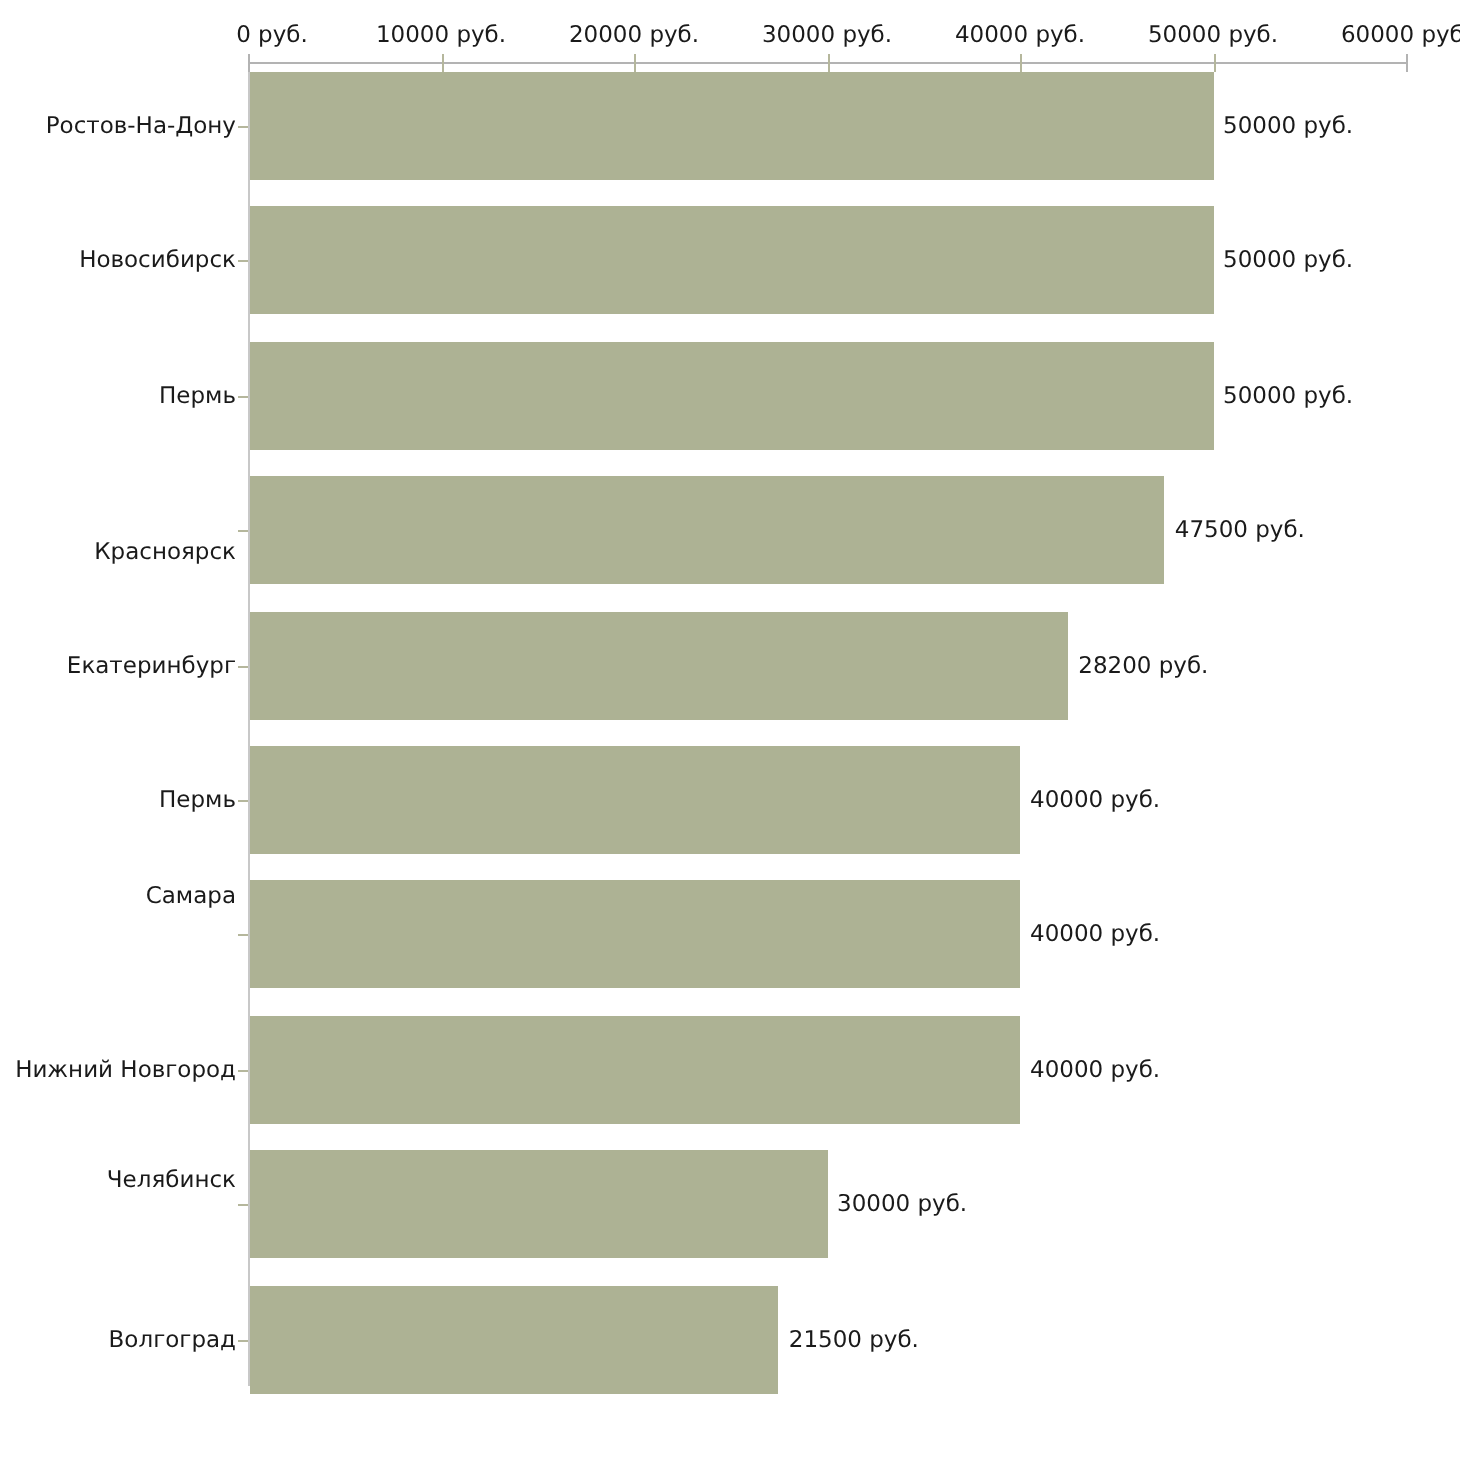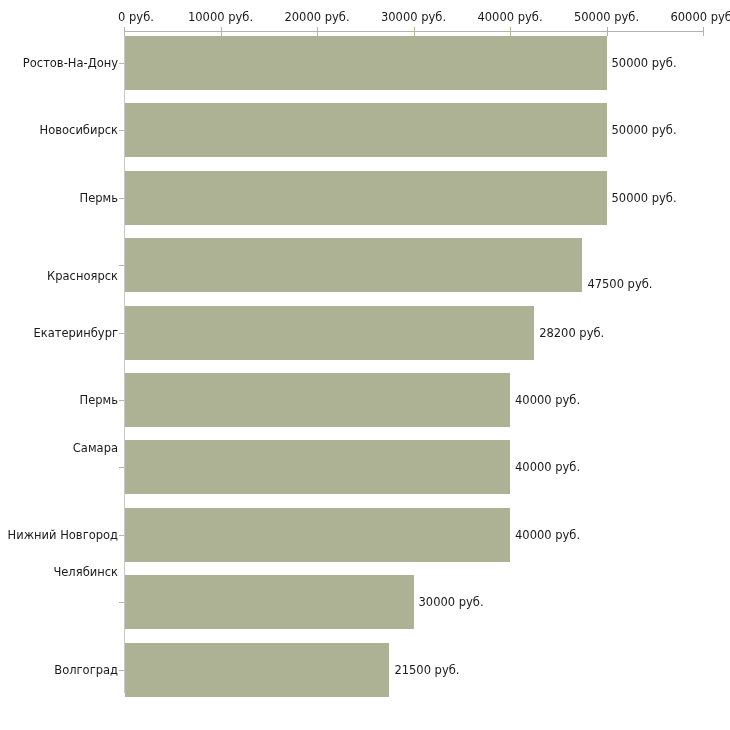--- a/index.html
+++ b/index.html
@@ -130,34 +130,34 @@
       <div class="cat-label" style="top: 276px;">Красноярск</div>
       <div class="y-tick" style="top: 332.6px;"></div>
       <div class="cat-label" style="top: 332.6px;">Екатеринбург</div>
       <div class="y-tick" style="top: 400px;"></div>
       <div class="cat-label" style="top: 400px;">Пермь</div>
       <div class="y-tick" style="top: 467.4px;"></div>
       <div class="cat-label" style="top: 448px;">Самара</div>
       <div class="y-tick" style="top: 534.8px;"></div>
       <div class="cat-label" style="top: 534.8px;">Нижний Новгород</div>
       <div class="y-tick" style="top: 602.2px;"></div>
-      <div class="cat-label" style="top: 572px;">Челябинск</div>
+      <div class="cat-label" style="top: 590px;">Челябинск</div>
       <div class="y-tick" style="top: 669.6px;"></div>
       <div class="cat-label" style="top: 669.6px;">Волгоград</div>
     </div>
 
   <div id="bars-group">
       <div class="bar" title="Ростов-На-Дону: 50000 руб." style="top: 36px; height: 54px; width: 481.5px; background: rgb(173, 178, 148);"></div>
       <div class="bar-value" style="left: 611.5px; top: 63px;">50000 руб.</div>
       <div class="bar" title="Новосибирск: 50000 руб." style="top: 103.4px; height: 54px; width: 481.5px; background: rgb(173, 178, 148);"></div>
       <div class="bar-value" style="left: 611.5px; top: 130.4px;">50000 руб.</div>
       <div class="bar" title="Москва: 50000 руб." style="top: 170.8px; height: 54px; width: 481.5px; background: rgb(173, 178, 148);"></div>
       <div class="bar-value" style="left: 611.5px; top: 197.8px;">50000 руб.</div>
       <div class="bar" title="Красноярск: 47500 руб." style="top: 238.2px; height: 54px; width: 457.375px; background: rgb(173, 178, 148);"></div>
-      <div class="bar-value" style="left: 587.375px; top: 265.2px; margin-top: 19px;">47500 руб.</div>
+      <div class="bar-value" style="left: 587.375px; top: 265.2px;">47500 руб.</div>
       <div class="bar" title="Екатеринбург: 42500 руб." style="top: 305.6px; height: 54px; width: 409.125px; background: rgb(173, 178, 148);"></div>
       <div class="bar-value" style="left: 539.125px; top: 332.6px;">28200 руб.</div>
       <div class="bar" title="Пермь: 40000 руб." style="top: 373px; height: 54px; width: 385px; background: rgb(173, 178, 148);"></div>
       <div class="bar-value" style="left: 515px; top: 400px;">40000 руб.</div>
       <div class="bar" title="Самара: 40000 руб." style="top: 440.4px; height: 54px; width: 385px; background: rgb(173, 178, 148);"></div>
       <div class="bar-value" style="left: 515px; top: 467.4px;">40000 руб.</div>
       <div class="bar" title="Нижний Новгород: 40000 руб." style="top: 507.8px; height: 54px; width: 385px; background: rgb(173, 178, 148);"></div>
       <div class="bar-value" style="left: 515px; top: 534.8px;">40000 руб.</div>
       <div class="bar" title="Челябинск: 30000 руб." style="top: 575.2px; height: 54px; width: 288.5px; background: rgb(173, 178, 148);"></div>
       <div class="bar-value" style="left: 418.5px; top: 602.2px;">30000 руб.</div>

